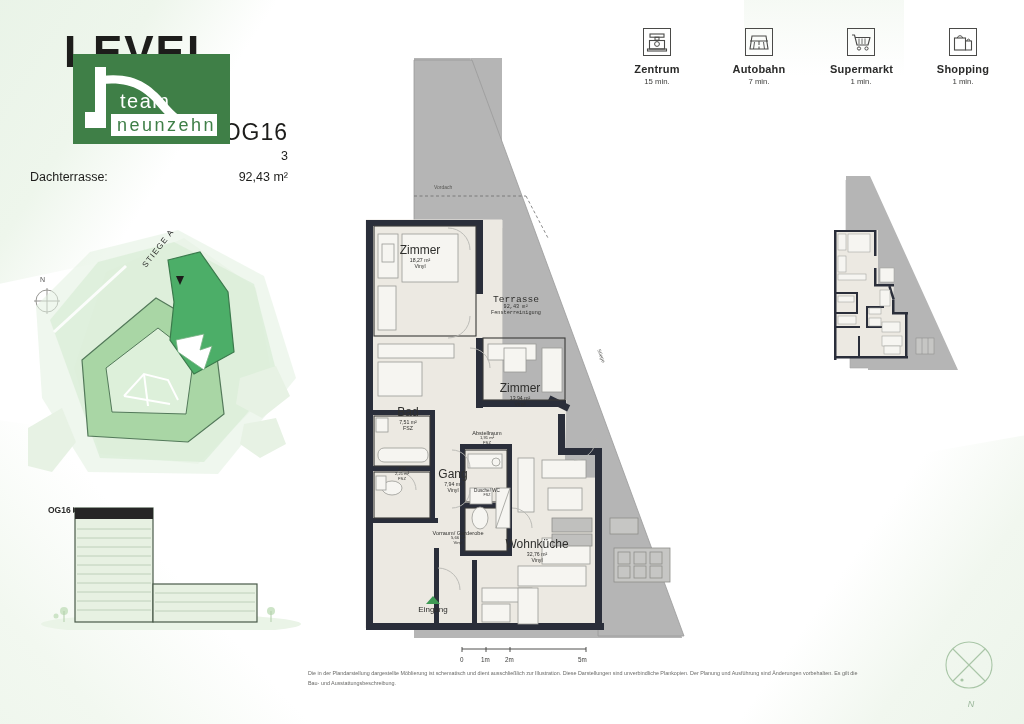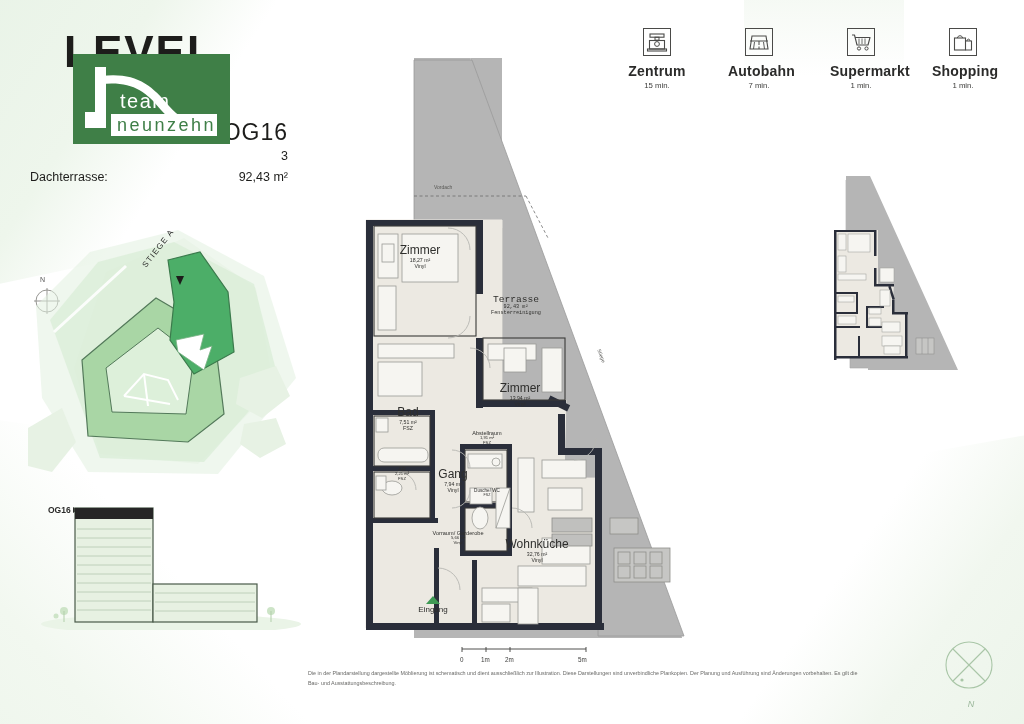--- a/index.html
+++ b/index.html
@@ -85,21 +85,21 @@
   #amenities {
     position: absolute; right: 30px; top: 28px;
     display: flex; gap: 40px;
   }
   .amenity { width: 62px; text-align: center; }
   .amenity .ibox {
     width: 28px; height: 28px; margin: 0 auto 7px auto;
     border: 1.3px solid #4a4a48;
   }
   .amenity .a-name {
-    font-size: 14px; font-weight: bold; color: #2b2b2a; letter-spacing: .2px;
+    font-size: 11px; font-weight: bold; color: #2b2b2a; letter-spacing: .2px;
   }
   .amenity .a-time {
     font-size: 7.8px; color: #3c3c3a; margin-top: 2px;
   }
 
   
   #siteplan { position: absolute; left: 28px; top: 228px; width: 276px; height: 255px; }
   #compass-site { position: absolute; left: 30px; top: 282px; width: 34px; height: 44px; }
   #compass-site .n-lab { font-size: 7px; color: #555; text-align: center; }
 

